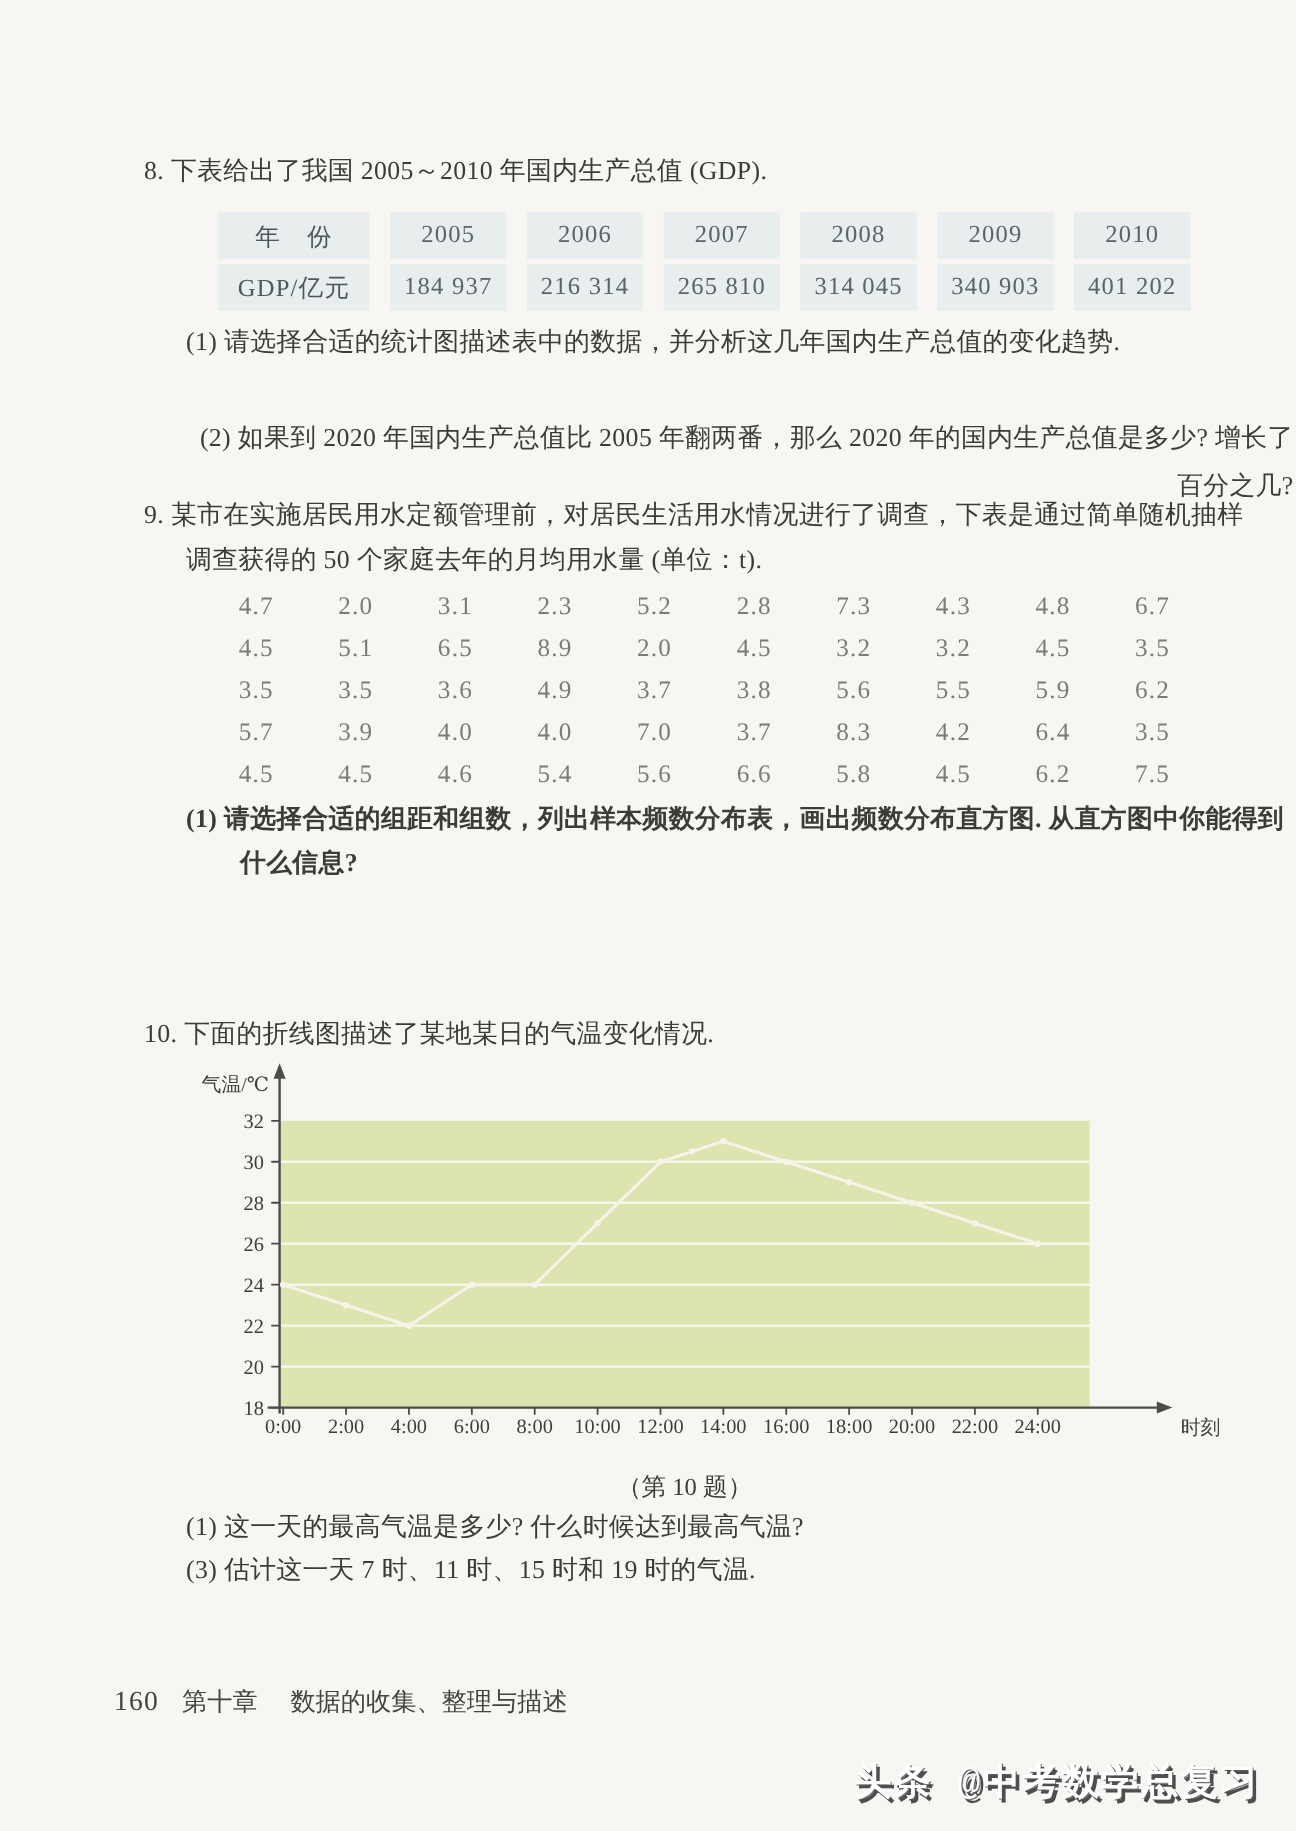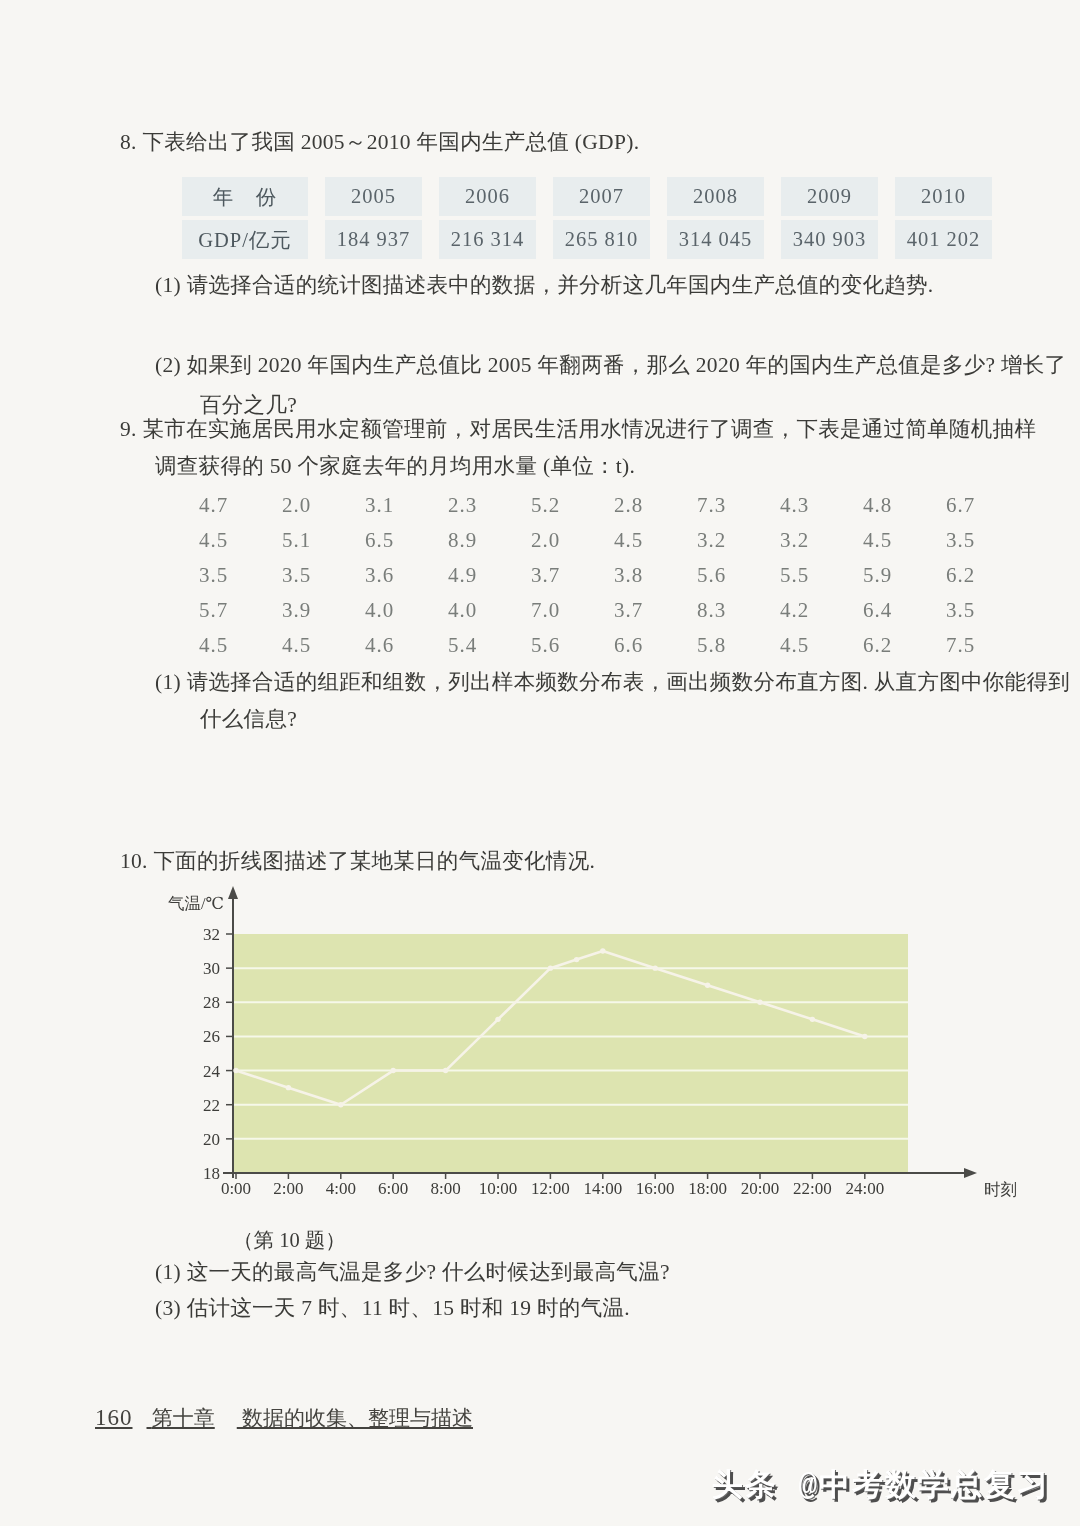--- a/index.html
+++ b/index.html
@@ -30,24 +30,24 @@
     display:grid;grid-template-columns:repeat(10,1fr);grid-auto-rows:35px;
   }
   .water-grid .wnum{
     text-align:center;font-size:21px;color:#797d7a;letter-spacing:1px;line-height:35px;
   }
 
   .chart-wrap{position:absolute;left:160px;top:882px;width:900px;height:330px;}
   svg text.tick{font-size:17px;fill:#3d3d3a;font-family:"Liberation Serif","DejaVu Serif",serif;}
   svg text.axis-title{font-size:16.5px;fill:#3d3d3a;font-family:"Liberation Serif","DejaVu Serif",serif;}
 
-  .caption{position:absolute;left:233px;top:1225px;width:675px;
+  .caption{position:absolute;left:233px;top:1225px;width:675px;text-align:center;
     font-size:20.5px;line-height:30px;}
 
-  .footer{position:absolute;left:95px;top:1404px;font-size:21px;line-height:28px;color:#44433f;text-decoration:underline;}
+  .footer{position:absolute;left:95px;top:1404px;font-size:21px;line-height:28px;color:#44433f;}
   .footer .pageno{font-size:23px;margin-right:14px;letter-spacing:1px;}
   .footer .chapter{margin-right:22px;}
 
   .watermark{
     position:absolute;right:30px;top:1464px;
     font-family:Liberation Mono, monospace;
     font-size:31px;font-weight:bold;color:#ffffff;letter-spacing:2px;
     text-shadow:3px 3px 0 #4e4e4e,1px 1px 0 #6f6f6f;
   }
 </style>
@@ -69,21 +69,21 @@
       <div class="cell head">GDP/亿元</div>
       <div class="cell">184 937</div>
       <div class="cell">216 314</div>
       <div class="cell">265 810</div>
       <div class="cell">314 045</div>
       <div class="cell">340 903</div>
       <div class="cell">401 202</div>
     </div>
 
   <div class="para lh40 hang45" style="left:155px;top:265px;width:878px;">(1) 请选择合适的统计图描述表中的数据，并分析这几年国内生产总值的变化趋势.</div>
-  <div class="para lh40 hang45" style="left:155px;top:345px;width:878px;">(2) 如果到 2020 年国内生产总值比 2005 年翻两番，那么 2020 年的国内生产总值是多少? 增长了百分之几?</div>
+  <div class="para lh40 hang45" style="left:155px;top:345px;width:878px;text-align:right;">(2) 如果到 2020 年国内生产总值比 2005 年翻两番，那么 2020 年的国内生产总值是多少? 增长了百分之几?</div>
 
   <div class="para hang35" style="left:120px;top:411px;width:902px;">9. 某市在实施居民用水定额管理前，对居民生活用水情况进行了调查，下表是通过简单随机抽样调查获得的 50 个家庭去年的月均用水量 (单位：t).</div>
 
   <div class="water-grid">
       <div class="wnum">4.7</div>
       <div class="wnum">2.0</div>
       <div class="wnum">3.1</div>
       <div class="wnum">2.3</div>
       <div class="wnum">5.2</div>
       <div class="wnum">2.8</div>
@@ -126,21 +126,21 @@
       <div class="wnum">4.6</div>
       <div class="wnum">5.4</div>
       <div class="wnum">5.6</div>
       <div class="wnum">6.6</div>
       <div class="wnum">5.8</div>
       <div class="wnum">4.5</div>
       <div class="wnum">6.2</div>
       <div class="wnum">7.5</div>
     </div>
 
-  <div class="para hang45" style="left:155px;top:664px;width:880px;">(1) 请选择合适的组距和组数，列出样本频数分布表，画出频数分布直方图. 从直方图中你能得到什么信息?</div>
+  <div class="para hang45" style="left:155px;top:664px;width:880px;font-weight:bold;">(1) 请选择合适的组距和组数，列出样本频数分布表，画出频数分布直方图. 从直方图中你能得到什么信息?</div>
 
   <div class="para hang45" style="left:120px;top:843px;width:900px;">10. 下面的折线图描述了某地某日的气温变化情况.</div>
 
   <div class="chart-wrap">
     <svg width="900" height="330" viewBox="0 0 900 330" xmlns="http://www.w3.org/2000/svg">
         <rect x="74" y="51.99999999999997" width="674" height="239.00000000000003" fill="#dde4b0"></rect>
         <line x1="74" y1="256.85714285714283" x2="748" y2="256.85714285714283" stroke="rgba(255,255,255,0.72)" stroke-width="2"></line>
         <line x1="74" y1="222.71428571428572" x2="748" y2="222.71428571428572" stroke="rgba(255,255,255,0.72)" stroke-width="2"></line>
         <line x1="74" y1="188.57142857142856" x2="748" y2="188.57142857142856" stroke="rgba(255,255,255,0.72)" stroke-width="2"></line>
         <line x1="74" y1="154.42857142857142" x2="748" y2="154.42857142857142" stroke="rgba(255,255,255,0.72)" stroke-width="2"></line>

